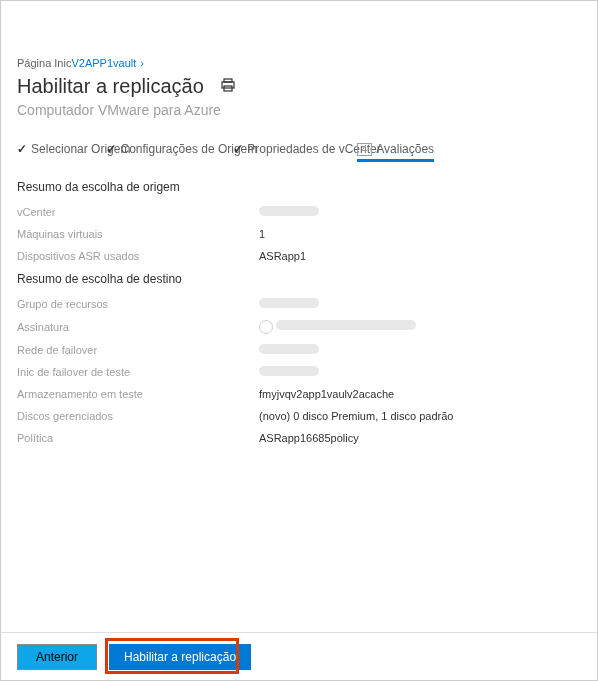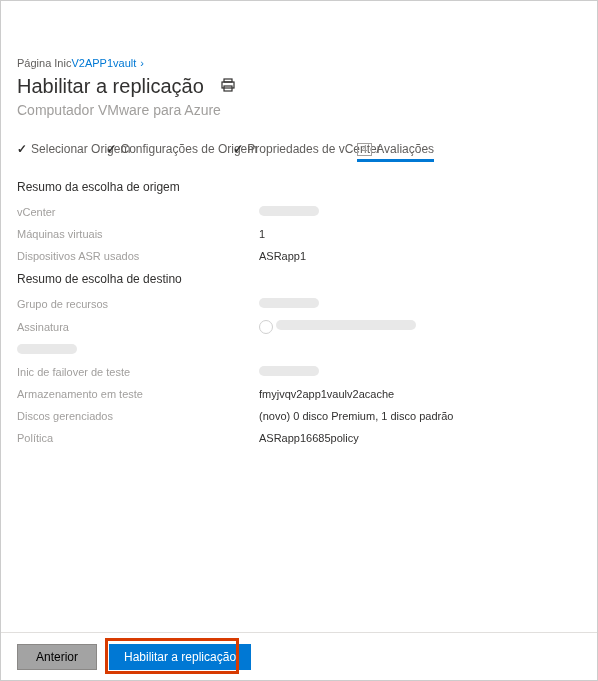--- a/index.html
+++ b/index.html
@@ -141,21 +141,21 @@
       border-top: 1px solid #e1dfdd;
       display: flex;
       align-items: center;
       gap: 12px;
       padding: 0 16px;
     }
     .btn {
       font-size: 12px;
       padding: 5px 14px;
       border: 1px solid #8a8886;
-      background: #a3a3a3;
+      background: #0ea5e9;
       cursor: pointer;
       min-width: 80px;
     }
     .btn-primary {
       background: #0078d4;
       color: #fff;
       border-color: #0078d4;
       min-width: 120px;
     }
     .btn-highlight {
@@ -224,20 +224,21 @@
   <div class="section-title" style="">Resumo de escolha de destino</div>
   <div class="row">
     <div class="row-label">Grupo de recursos</div>
     <div class="row-value"><span class="redacted"></span></div>
   </div>
   <div class="row">
     <div class="row-label">Assinatura</div>
     <div class="row-value"><span class="redacted-circle"></span> <span class="redacted long"></span></div>
   </div>
   <div class="row">
+    <div class="row-label">Rede de failover</div>
     <div class="row-value"><span class="redacted"></span></div>
   </div>
   <div class="row">
     <div class="row-label">Inic de failover de teste</div>
     <div class="row-value"><span class="redacted"></span></div>
   </div>
   <div class="row">
     <div class="row-label">Armazenamento em teste</div>
     <div class="row-value">fmyjvqv2app1vaulv2acache</div>
   </div>

